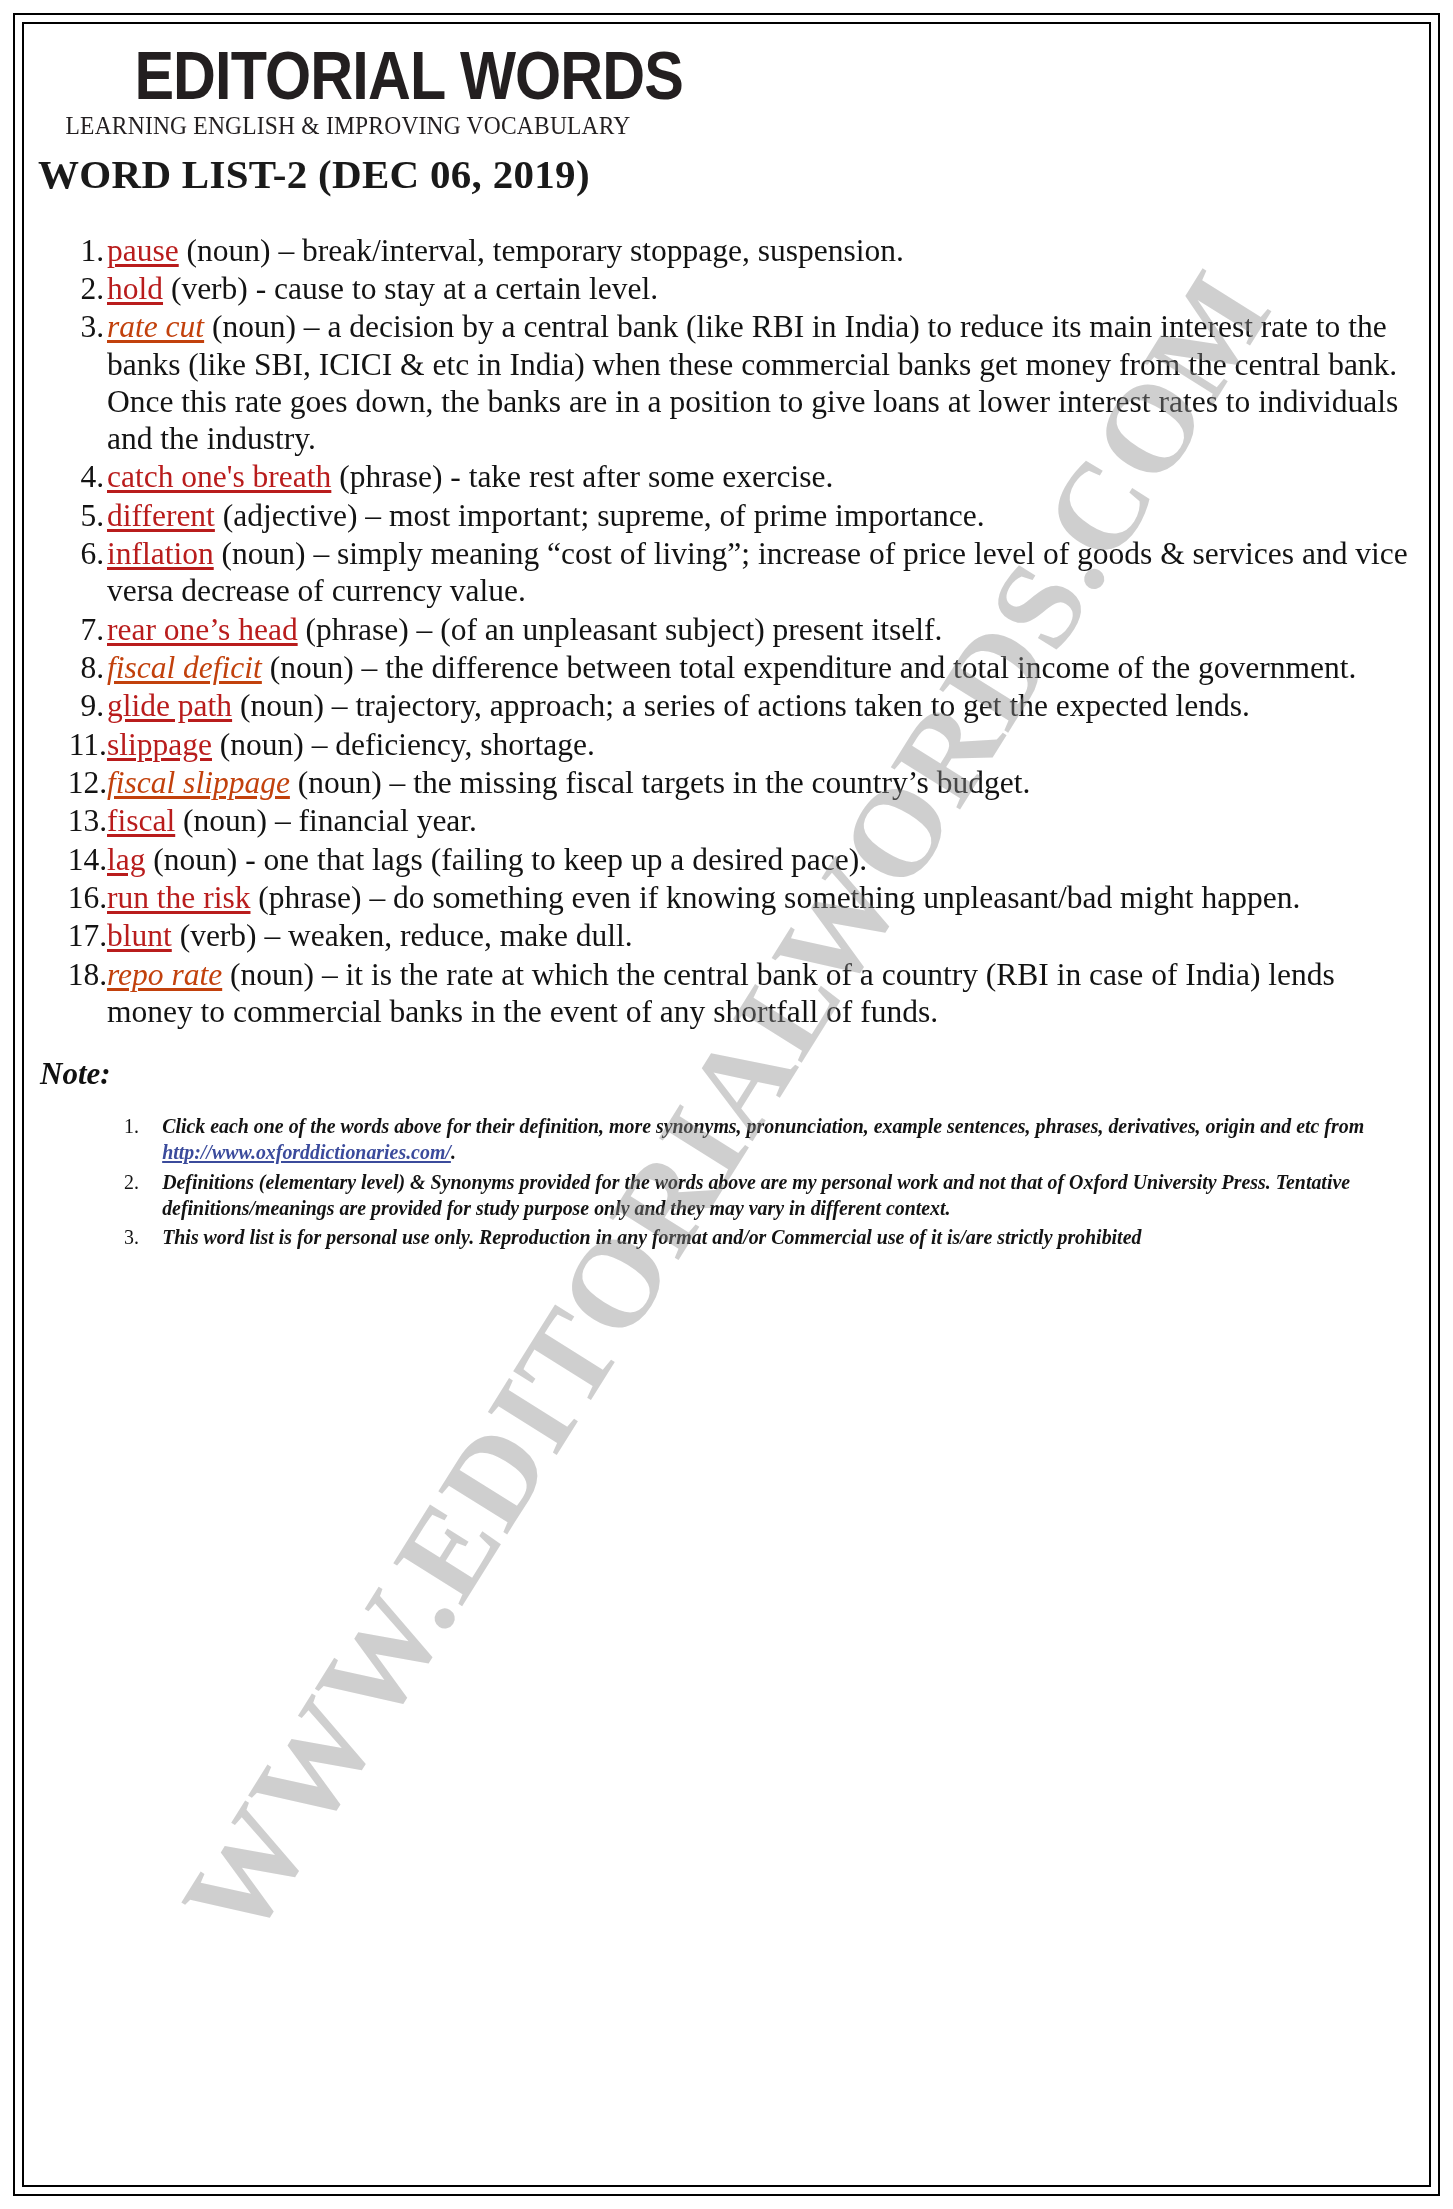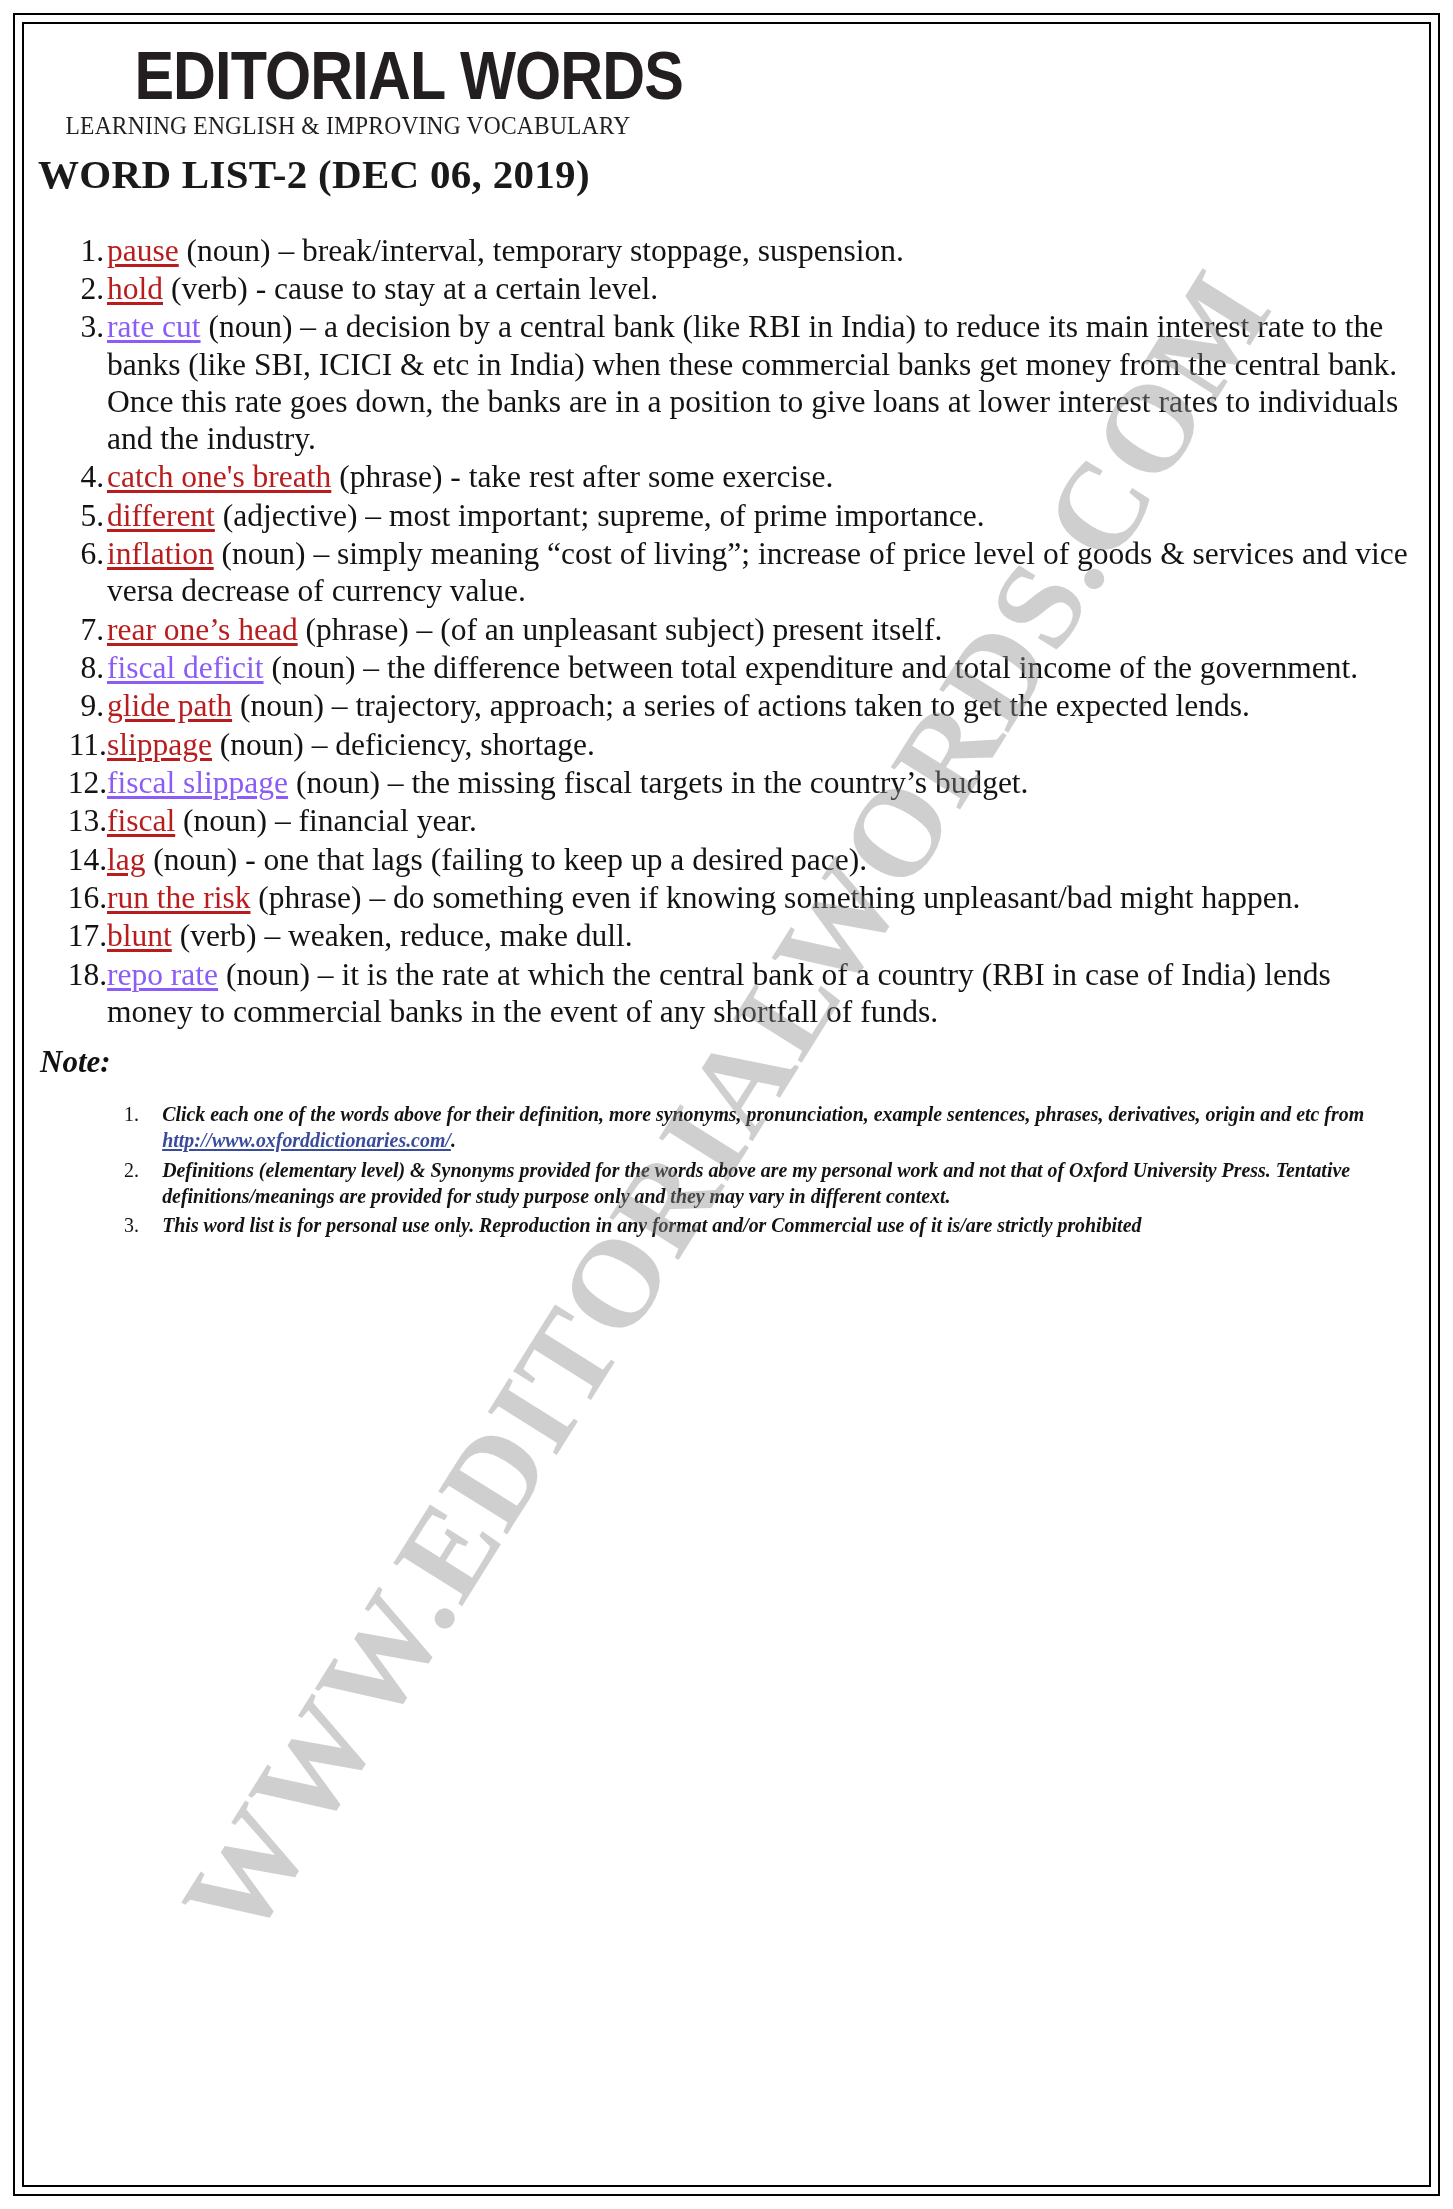--- a/index.html
+++ b/index.html
@@ -144,27 +144,27 @@
   }
   .word-item.wide .num {
     width: 69px;
     padding-right: 0;
   }
   .hw {
     text-decoration: underline;
     text-underline-offset: 3px;
   }
   .hw.blue { color: #b91c1c; }
-  .hw.purple { color: #8b5cf6; }
+  .hw.purple { color: #c2410c; font-style: italic; }
 
   
   .note-block {
     position: relative;
     z-index: 2;
-    margin-top: 14px;
+    margin-top: 26px;
   }
   .note-label {
     font-family: "Liberation Serif", "DejaVu Serif", serif;
     font-style: italic;
     font-weight: bold;
     font-size: 31px;
     color: #111111;
     margin-left: 2px;
   }
   .note-list {

